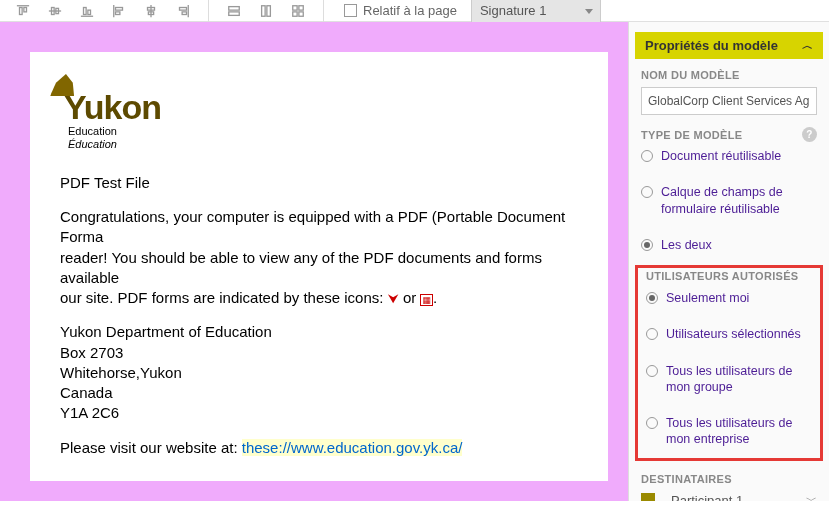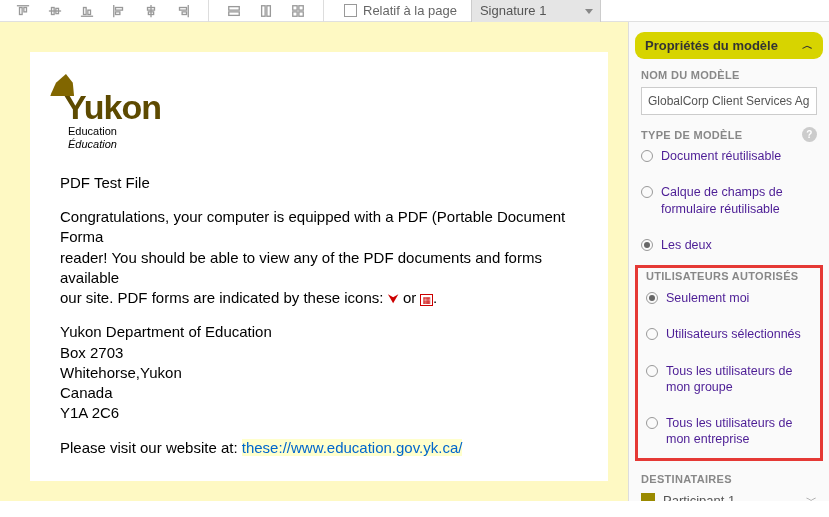--- a/index.html
+++ b/index.html
@@ -7,46 +7,46 @@
   .toolbar { height: 22px; border-bottom: 1px solid #e0e0e0; display: flex; align-items: center; padding: 0 10px; gap: 6px; }
   .tool-icon { width: 26px; height: 26px; display: flex; align-items: center; justify-content: center; color: #888; cursor: pointer; }
   .tool-icon svg { width: 14px; height: 14px; stroke: #999; fill: none; stroke-width: 1.5; }
   .tool-sep { width: 1px; height: 22px; background: #ddd; margin: 0 6px; }
   .tool-check { display: flex; align-items: center; gap: 6px; font-size: 13px; color: #666; margin: 0 8px; }
   .tool-check .box { width: 13px; height: 13px; border: 1.5px solid #999; }
   .tool-select { height: 26px; border: 1px solid #ccc; background: #e5e5e5; font-size: 13px; padding: 0 22px 0 8px; color: #555; appearance: none; position: relative; width: 130px; }
   .select-wrap { position: relative; }
   .select-wrap::after { content: ""; position: absolute; right: 8px; top: 11px; border-left: 4px solid transparent; border-right: 4px solid transparent; border-top: 5px solid #888; pointer-events: none; }
   .main { display: flex; height: calc(100% - 38px); }
-  .doc-area { flex: 1; background: #fef9c3; padding: 30px 20px 20px 30px; overflow: hidden; position: relative; }
+  .doc-area { flex: 1; background: #f0abfc; padding: 30px 20px 20px 30px; overflow: hidden; position: relative; }
   .doc-page { background: #fff; width: 100%; height: 100%; padding: 40px 30px 30px 30px; font-family: Arial, sans-serif; color: #000; font-size: 15px; overflow: hidden;}
   .logo-wrap { margin-bottom: 22px; }
   .logo-yukon { font-family: Arial, sans-serif; font-weight: bold; font-size: 34px; color: #5d4a00; letter-spacing: -1px; line-height: 0.9; position: relative; display: inline-block; padding-left: 4px;}
   .logo-yukon::before { content: ""; position: absolute; left: -8px; top: -18px; width: 24px; height: 22px; background: #816600; clip-path: polygon(50% 0, 85% 40%, 100% 100%, 0 100%, 15% 40%); transform: skewX(-10deg);}
   .logo-sub { font-size: 11px; color: #000; margin-left: 8px; margin-top: 2px; line-height: 1.2; }
   .logo-sub .it { font-style: italic; }
   .doc-body p { margin-bottom: 14px; line-height: 1.35; }
   .doc-body .tight { margin-bottom: 0; line-height: 1.35; }
   .pdf-icon { color: #c00; font-size: 13px; }
   .pdf-icon-box { color: #c00; border: 1px solid #c00; font-size: 9px; padding: 0 1px; }
   .link-hl { background: #ffffcc; color: #0066cc; }
   .sidebar { width: 201px; border-left: 1px solid #ddd; background: #fafafa; padding: 10px 0 10px 0; overflow-y: auto; }
-  .panel-header { background: #d7d400; color: #333; font-weight: bold; font-size: 13px; padding: 6px 10px; display: flex; justify-content: space-between; align-items: center; margin: 0 6px 10px 6px; border-radius: 9px;}
+  .panel-header { background: #d7d400; color: #333; font-weight: bold; font-size: 13px; padding: 6px 10px; display: flex; justify-content: space-between; align-items: center; margin: 0 6px 10px 6px;}
   .panel-header .chev { font-size: 11px; }
   .section { padding: 0 12px 12px 12px; }
   .section-label { font-size: 11px; font-weight: bold; color: #888; letter-spacing: 0.3px; margin-bottom: 6px; display: flex; justify-content: space-between; align-items: center; }
   .help-icon { width: 15px; height: 15px; border-radius: 50%; background: #ccc; color: #fff; font-size: 10px; font-weight: bold; display: flex; align-items: center; justify-content: center; }
   .text-input { width: 100%; height: 28px; border: 1px solid #ccc; padding: 0 6px; font-size: 12px; color: #555; background: #fff; }
   .radio-group { display: flex; flex-direction: column; gap: 20px; font-size: 12.5px; color: #4c1d95; }
   .radio-item { display: flex; align-items: flex-start; gap: 8px; line-height: 1.3; }
   .radio { width: 12px; height: 12px; border: 1.5px solid #999; border-radius: 50%; flex-shrink: 0; margin-top: 2px; position: relative; }
   .radio.selected::after { content: ""; position: absolute; inset: 2px; background: #666; border-radius: 50%; }
   .highlight-box { border: 3px solid #e53935; margin: 0 6px 12px 6px; padding: 2px 8px 10px 8px; }
   .highlight-box .section-label { color: #888; margin-bottom: 8px; }
-  .dest-row { display: flex; align-items: center; gap: 8px; font-size: 13px; color: #555; padding: 2px 0;}
+  .dest-row { display: flex; align-items: center; gap: 16px; font-size: 13px; color: #555; padding: 2px 0;}
   .dest-swatch { width: 14px; height: 14px; background: #9a8a00; }
   .dest-chev { margin-left: auto; color: #888; font-size: 11px; }
   .sep-line { height:1px; background:#e2e2e2; margin:4px 12px 10px 12px;}
 </style>
 </head>
 <body>
 
 <div class="toolbar">
   <div class="tool-icon">
       <svg viewBox="0 0 16 16">

